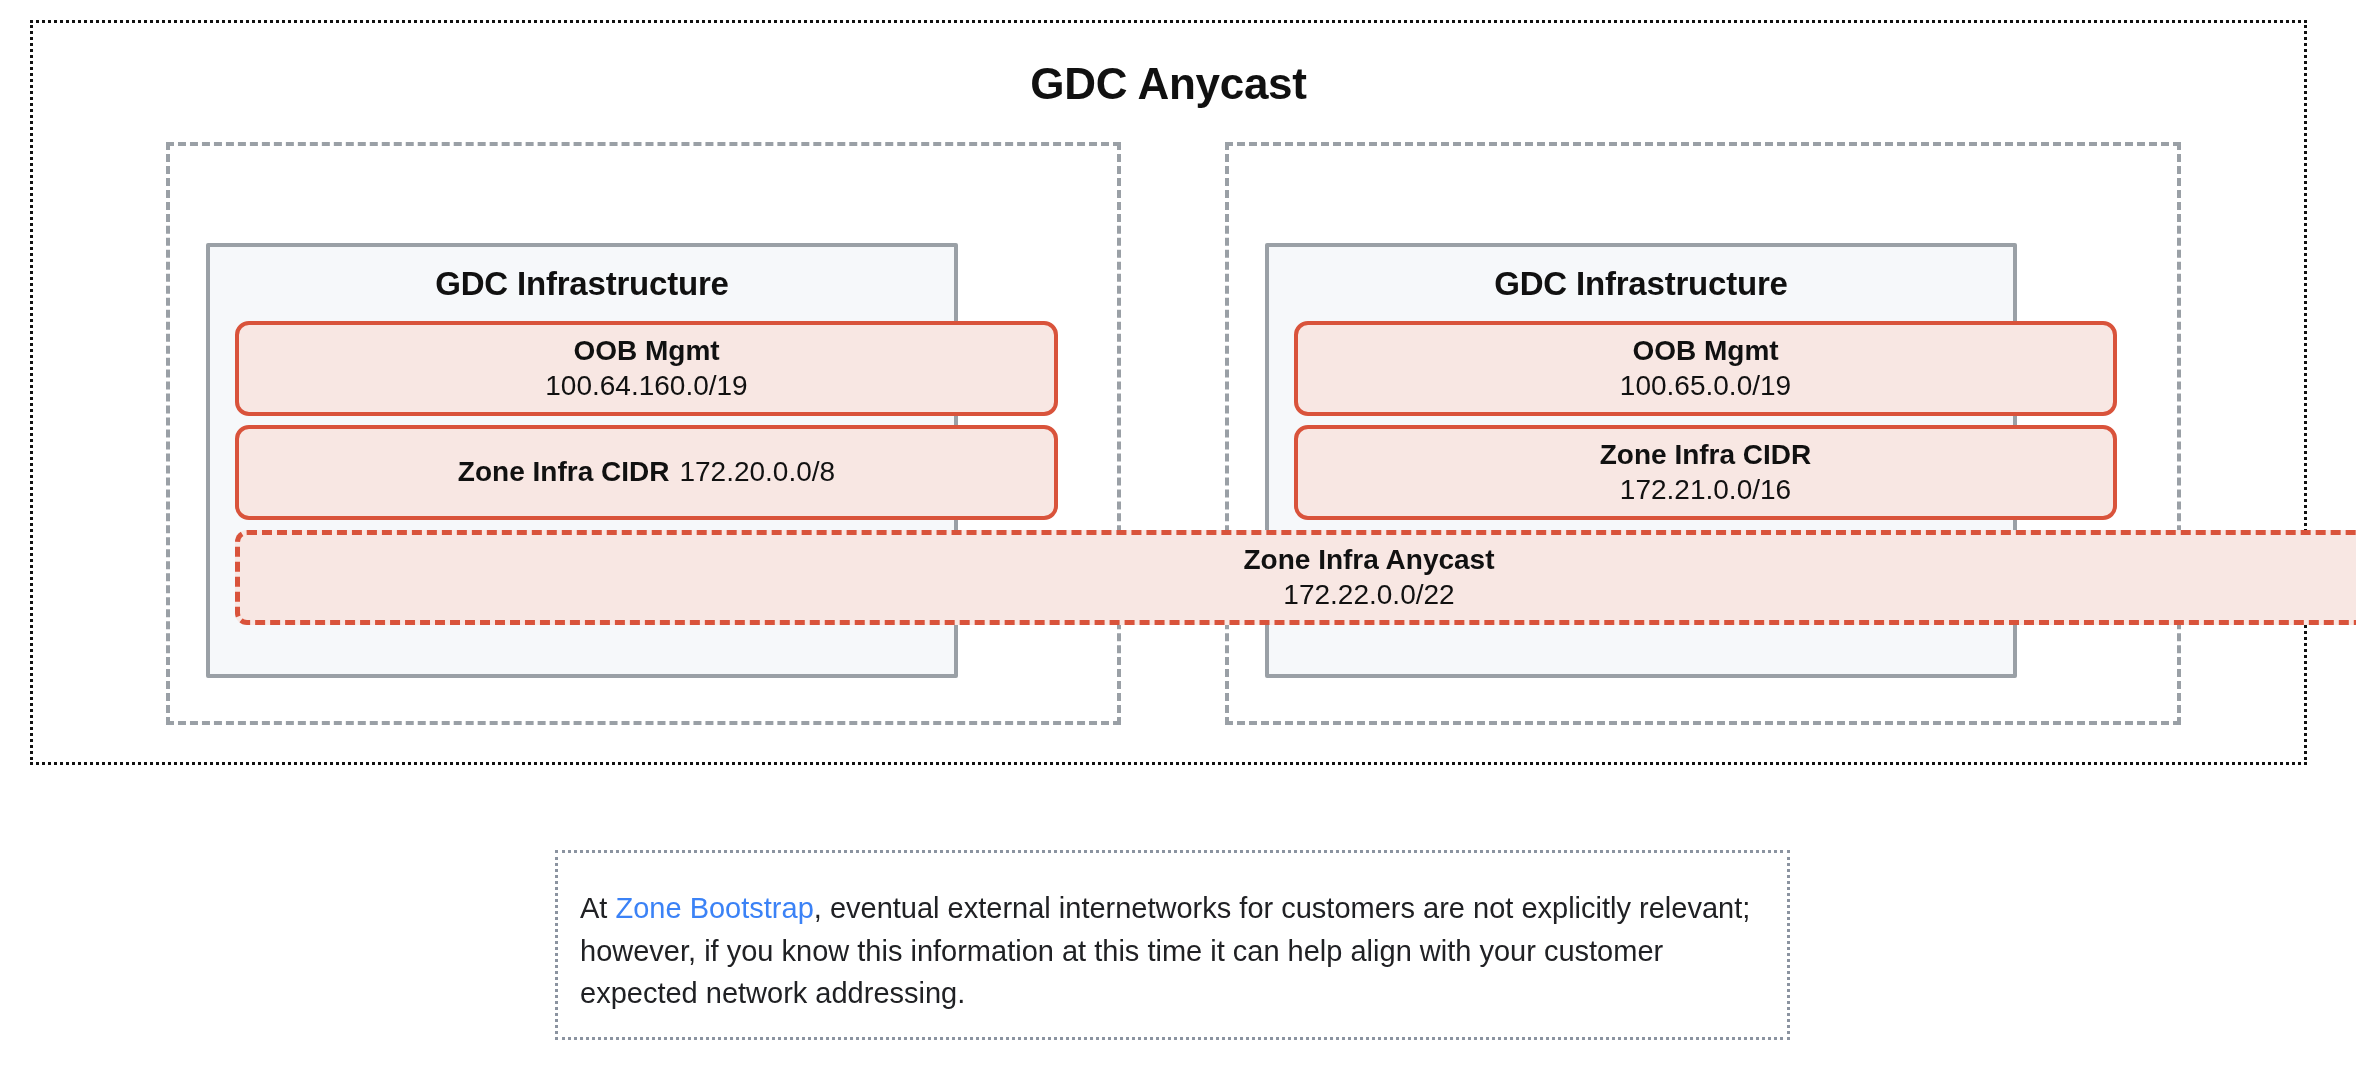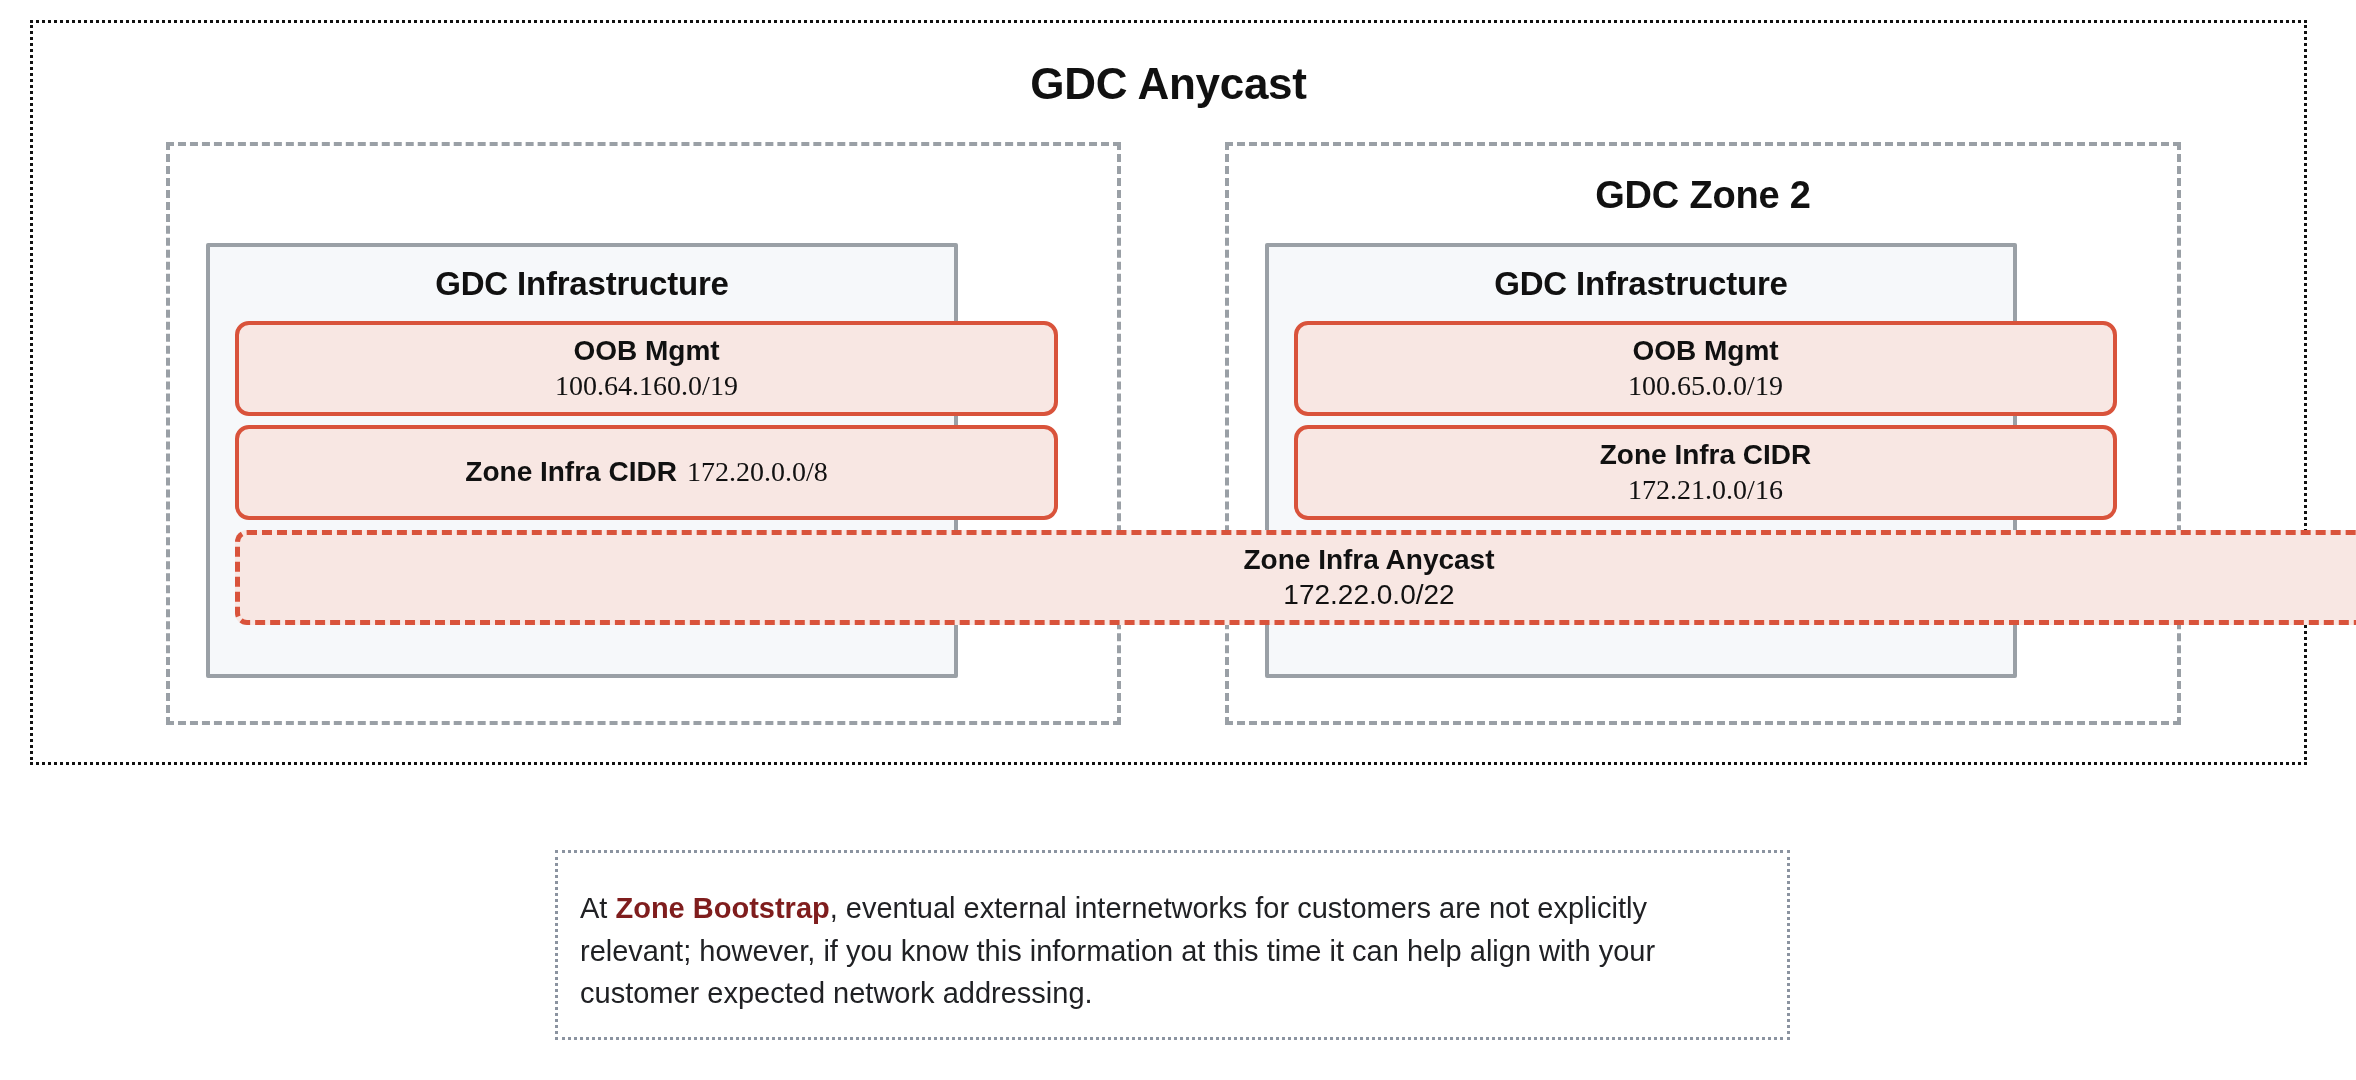--- a/index.html
+++ b/index.html
@@ -111,21 +111,20 @@
   }
   .cidr .label {
     font-size: 28px;
     font-weight: 700;
     color: #111111;
   }
   .cidr .value {
     font-size: 28px;
     font-weight: 400;
     color: #111111;
-    font-family: Liberation Serif, serif;
   }
   .cidr.inline {
     flex-direction: row;
     gap: 10px;
   }
 
   
   .cidr-oob     { left: 25px; top: 74px;  width: 823px; height: 95px; }
   .cidr-zoneinf { left: 25px; top: 178px; width: 823px; height: 95px; }
 
@@ -170,21 +169,21 @@
     box-sizing: border-box;
     background: #ffffff;
     padding: 34px 22px 0 22px;
   }
   .note-text {
     font-size: 29px;
     line-height: 1.47;
     color: #202124;
     font-weight: 400;
   }
-  .note-text b { font-weight: 700; color: #7f1d1d; margin-top: 24px; }
+  .note-text b { font-weight: 400; color: #3b82f6; margin-top: 24px; }
 </style>
 </head>
 <body>
 
 <div id="canvas">
 
   <div class="universe">
 
     <div class="universe-title">GDC Anycast</div>
 
@@ -199,21 +198,20 @@
         </div>
 
         <div class="cidr cidr-zoneinf inline">
           <span class="label">Zone Infra CIDR</span>
           <span class="value">172.20.0.0/8</span>
         </div>
       </div>
     </div>
 
     <div class="zone zone-2">
-      <div class="zone-title">GDC Zone 2</div>
 
       <div class="infra">
         <div class="infra-title">GDC Infrastructure</div>
 
         <div class="cidr cidr-oob">
           <span class="label">OOB Mgmt</span>
           <span class="value">100.65.0.0/19</span>
         </div>
 
         <div class="cidr cidr-zoneinf">

